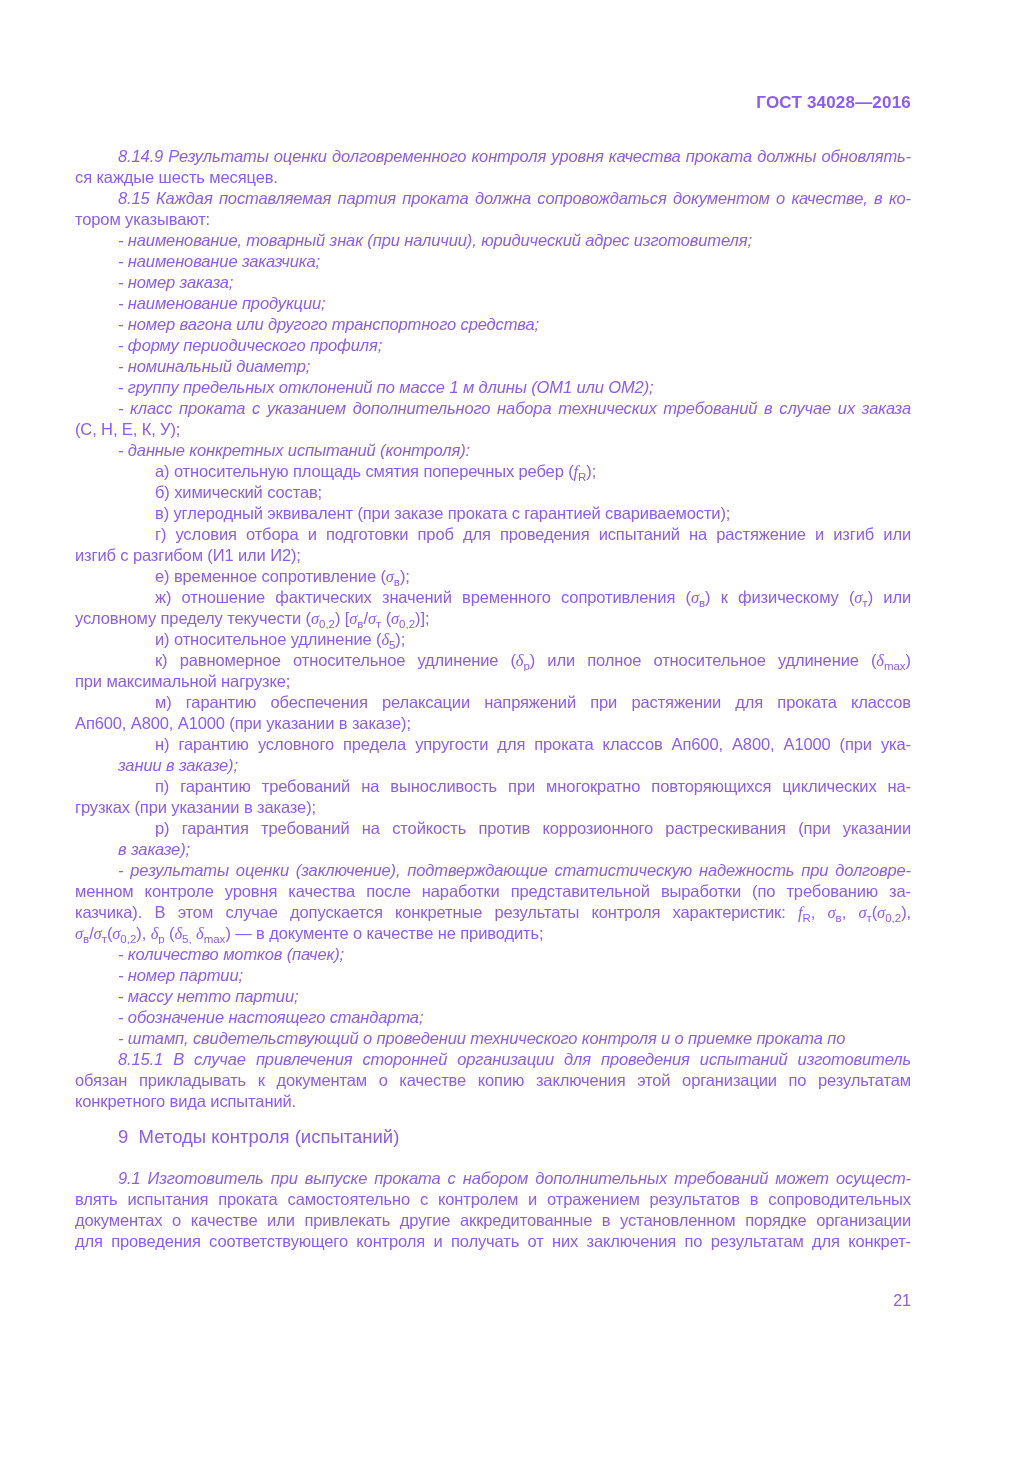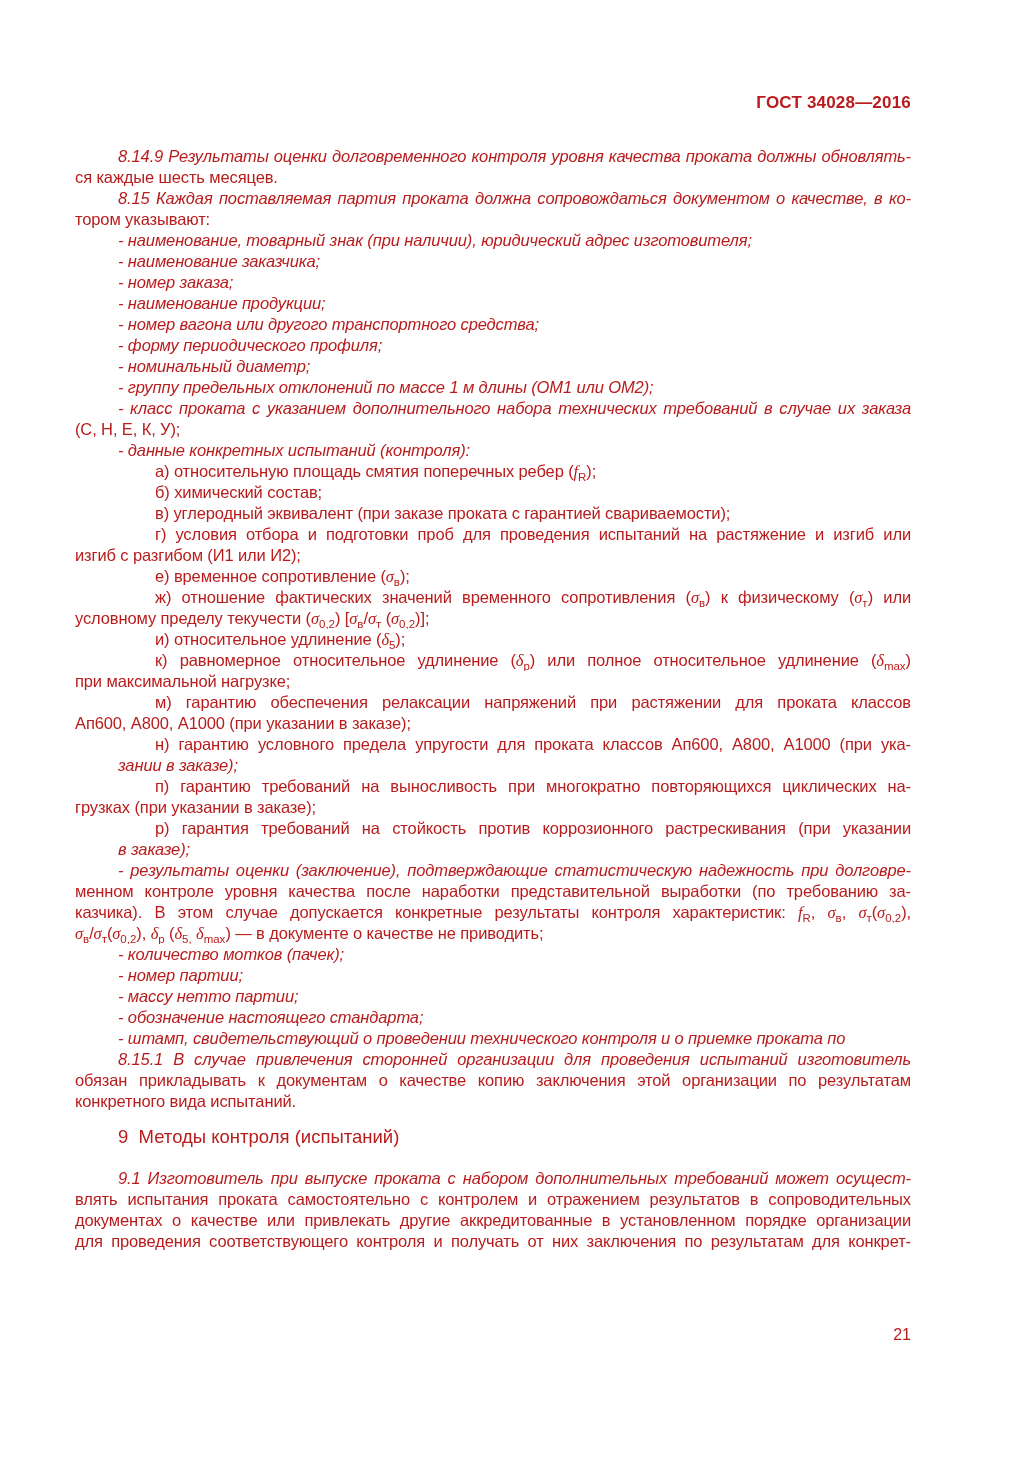--- a/index.html
+++ b/index.html
@@ -1,20 +1,20 @@
 <!DOCTYPE html>
 <html lang="ru"><head>
 <meta charset="utf-8">
 <style>
   html,body { margin:0; padding:0; background:#ffffff; }
   .page {
     position:relative;
     width:1033px; height:1461px;
     background:#ffffff;
-    color:#b91c1c;
+    color:#8b5cf6;
     font-family:"Liberation Sans", sans-serif;
     overflow:hidden;
   }
   .doc-header {
     position:absolute; top:93px; left:75px; width:836px;
     text-align:right;
     font-size:17px; font-weight:bold;
     letter-spacing:0.2px;
   }
   .body-col {
@@ -31,21 +31,21 @@
   .gk { font-style:italic; font-family:"Liberation Serif", serif; }
   .sb { font-size:11.5px; vertical-align:-4px; letter-spacing:0; }
   .sec-heading {
     margin:13px 0 19px 0;
     padding-left:43px;
     font-size:18.5px; font-weight:normal;
     line-height:24px;
     letter-spacing:0;
   }
   .page-number {
-    position:absolute; top:1326px; left:75px; width:836px;
+    position:absolute; top:1292px; left:75px; width:836px;
     text-align:right; font-size:16px;
   }
 </style>
 </head>
 <body>
 
 <div class="page">
   <div class="doc-header">ГОСТ 34028—2016</div>
 
   <div class="body-col">

